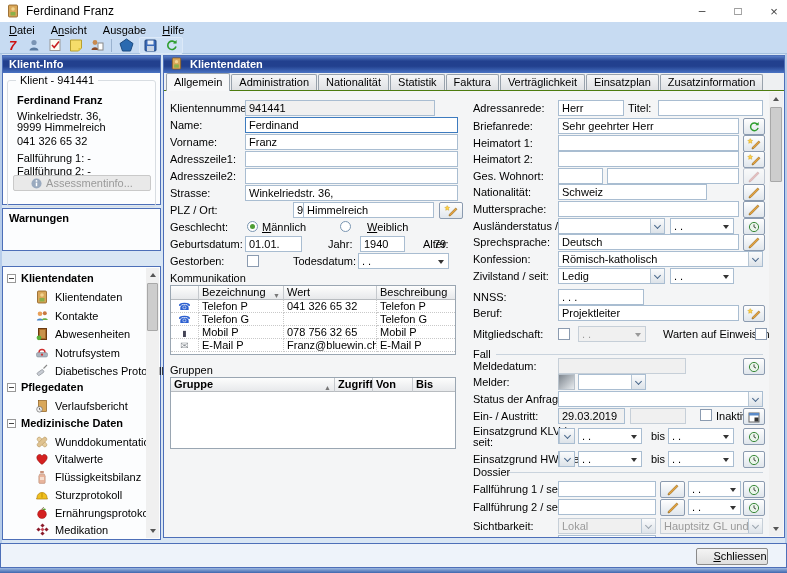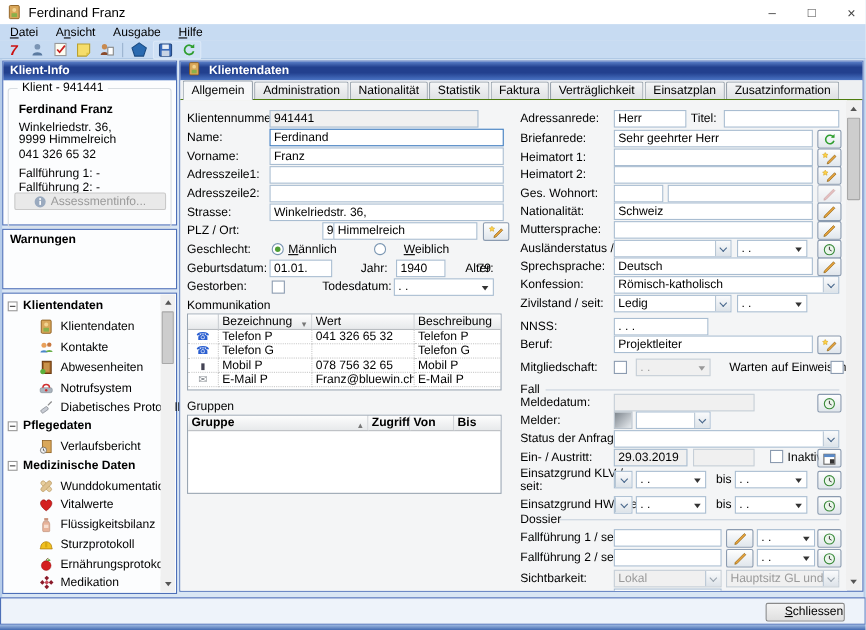--- a/index.html
+++ b/index.html
@@ -176,21 +176,21 @@
     <div class="ki-btn">
       <svg width="11" height="11" viewBox="0 0 12 12">
           <circle cx="6" cy="6" r="5.5" fill="#9aaabf"></circle>
           <rect x="5.2" y="5" width="1.6" height="4" fill="#fff"></rect>
           <circle cx="6" cy="3.2" r="1" fill="#fff"></circle>
         </svg>
       <span>Assessmentinfo...</span>
     </div>
   </div>
 
-  <div class="panel" style="left:2px; top:208px; width:159px; height:55px;">
+  <div class="panel" style="left:2px; top:208px; width:159px; height:43px;">
     <div style="position:absolute; left:6px; top:3px; font-weight:bold;">Warnungen</div>
   </div>
 
   <div class="panel" style="left:2px; top:266px; width:159px; height:274px;">
     <div class="tgroup" style="top:5px;">
         <span class="minusbox"></span>
         <span>Klientendaten</span>
       </div>
 
     <div class="titem" style="left:32px; top:23px;">
@@ -465,21 +465,21 @@
       <span class="lbl" style="left:309px; top:78px;">Ges. Wohnort:</span>
       <div class="fld" style="left:394px; top:77px; width:45px;"></div>
       <div class="fld" style="left:443px; top:77px; width:132px;"></div>
       <div class="btn dis" style="left:579px; top:77px;">
           <svg width="12" height="12" viewBox="0 0 12 12">
             <path d="M1 11l1.8-.5L11 2.3 9.7 1 1.5 9.2z" fill="#d88a8a" stroke="#a05a5a" stroke-width=".6"></path>
           </svg>
         </div>
 
       <span class="lbl" style="left:309px; top:94px;">Nationalität:</span>
-      <div class="fld" style="left:394px; top:93px; width:181px;">Schweiz</div>
+      <div class="fld" style="left:394px; top:93px; width:149px;">Schweiz</div>
       <div class="btn" style="left:579px; top:93px;">
           <svg width="12" height="12" viewBox="0 0 12 12">
             <path d="M1 11l1.8-.5L11 2.3 9.7 1 1.5 9.2z" fill="#e8a33d" stroke="#8a6010" stroke-width=".6"></path>
           </svg>
         </div>
 
       <span class="lbl" style="left:309px; top:111px;">Muttersprache:</span>
       <div class="fld" style="left:394px; top:110px; width:181px;"></div>
       <div class="btn" style="left:579px; top:110px;">
           <svg width="12" height="12" viewBox="0 0 12 12">

